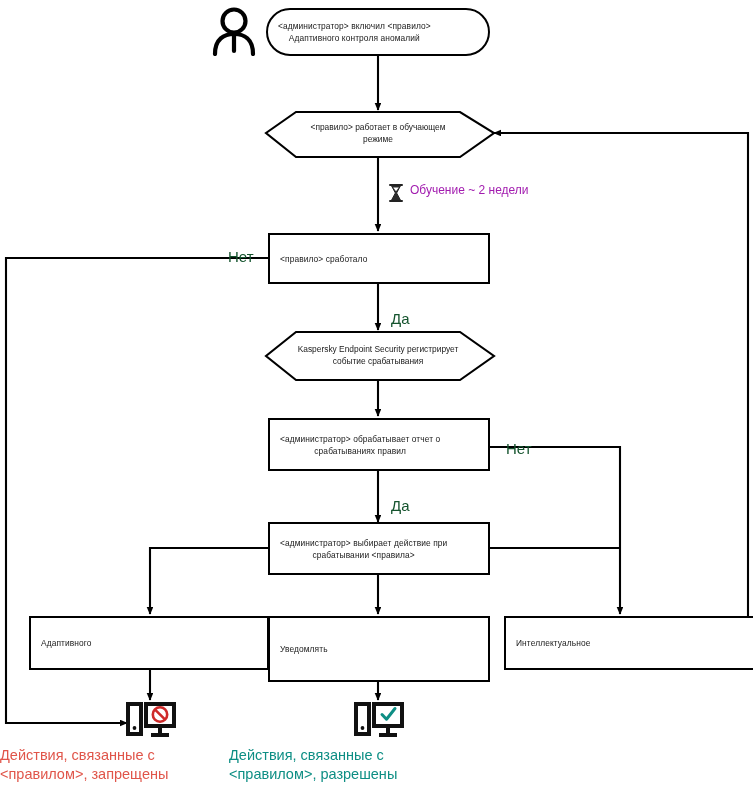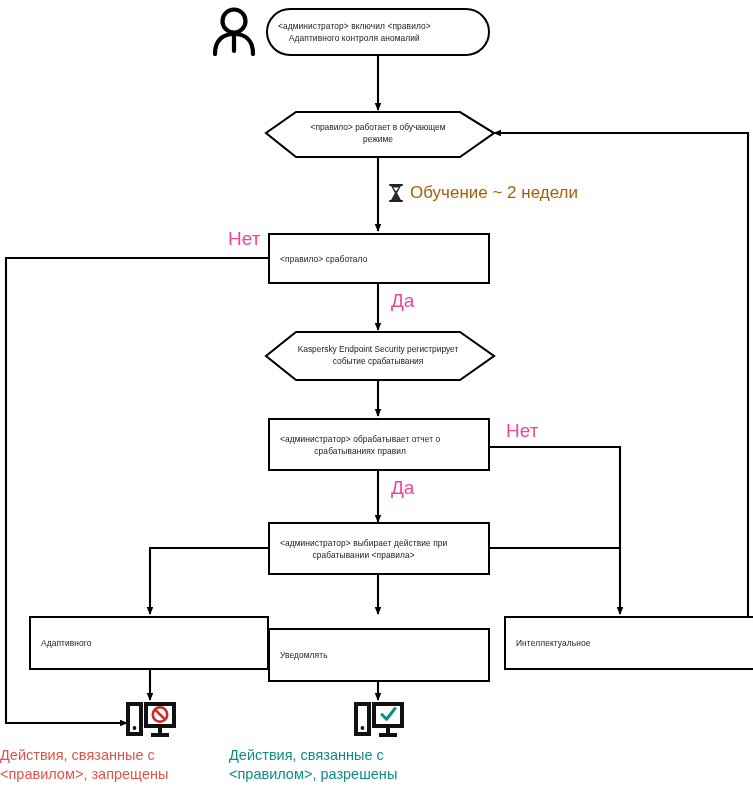--- a/index.html
+++ b/index.html
@@ -10,22 +10,22 @@
   }
   #stage{position:absolute;left:0;top:0;width:753px;height:793px;}
   svg.layer{position:absolute;left:0;top:0;width:753px;height:793px;pointer-events:none;}
 
   .node{position:absolute;box-sizing:border-box;display:flex;align-items:center;text-align:center;}
   .rectnode{border:2px solid #000;background:#fff;}
   .nodetext{font-size:8.4px;line-height:12px;color:#1a1a1a;padding:0 10px;letter-spacing:.1px;}
   .rounded{border:2px solid #000;border-radius:26px;background:#fff;}
   .hexwrap{position:absolute;}
 
-  .edgelabel{position:absolute;font-size:19px;color:#ec4899;white-space:nowrap;}
-  .biglabel{position:absolute;font-size:17px;color:#a16207;white-space:nowrap;}
+  .edgelabel{position:absolute;font-size:15px;color:#14532d;white-space:nowrap;margin-top:20px;}
+  .biglabel{position:absolute;font-size:12px;color:#a21caf;white-space:nowrap;}
 
   .caption{position:absolute;text-align:left;font-size:14.5px;line-height:19px;white-space:nowrap;}
   .cap-red{color:#e0554a;}
   .cap-teal{color:#0d8e84;}
 
   .icon{position:absolute;}
 </style>
 </head>
 <body>
 
@@ -118,21 +118,21 @@
     <div class="nodetext">
       <span>&lt;администратор&gt; выбирает действие при</span><br>
       <span>срабатывании &lt;правила&gt;</span>
     </div>
   </div>
 
   <div class="node rectnode" style="left:29px;top:616px;width:240px;height:54px;">
     <div class="nodetext">Адаптивного</div>
   </div>
 
-  <div class="node rectnode" style="left:268px;top:616px;width:222px;height:54px;margin-top:12px;">
+  <div class="node rectnode" style="left:268px;top:616px;width:222px;height:66px;">
     <div class="nodetext">Уведомлять</div>
   </div>
 
   <div class="node rectnode" style="left:504px;top:616px;width:268px;height:54px;">
     <div class="nodetext">Интеллектуальное</div>
   </div>
 
   <div class="icon" style="left:388px;top:183px;">
     <svg width="16" height="20" viewBox="0 0 16 20">
       <path d="M2,2 L14,2 M2,18 L14,18" stroke="#222" stroke-width="2" stroke-linecap="round"></path>

